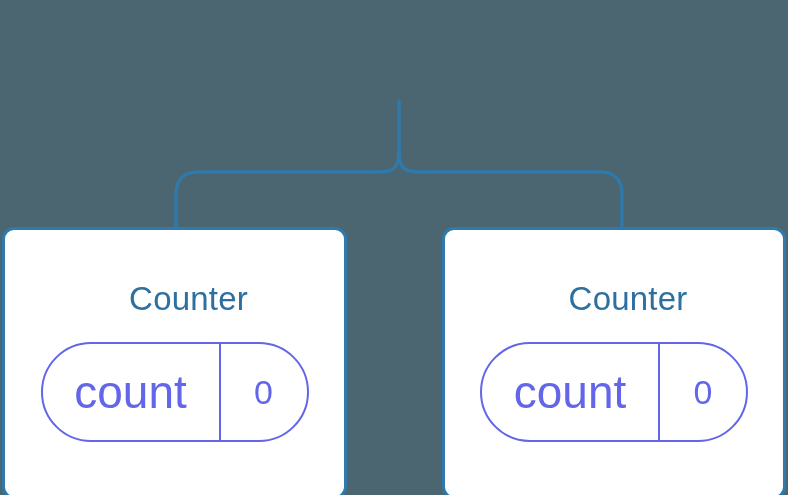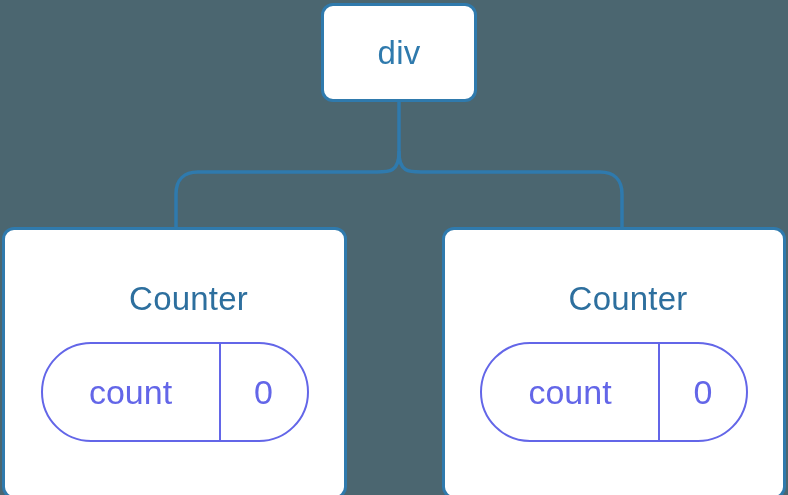--- a/index.html
+++ b/index.html
@@ -87,21 +87,21 @@
     display: flex;
     align-items: stretch;
     background: #ffffff;
   }
   .pill-key {
     flex: 0 0 176px;
     display: flex;
     align-items: center;
     justify-content: center;
     color: #6366e8;
-    font-size: 34px;
+    font-size: 46px;
     line-height: 1;
   }
   .pill-divider {
     flex: 0 0 2px;
     background: #6366e8;
   }
   .pill-value {
     flex: 1 1 auto;
     display: flex;
     align-items: center;
@@ -123,23 +123,20 @@
              L 600 172
              C 614 172 622 180 622 194
              L 622 227" fill="none" stroke="#2f7aad" stroke-width="3.5" stroke-linecap="round" stroke-linejoin="round"></path>
     <path d="M 399 152
              C 399 172 389 172 377 172
              L 198 172
              C 184 172 176 180 176 194
              L 176 227" fill="none" stroke="#2f7aad" stroke-width="3.5" stroke-linecap="round" stroke-linejoin="round"></path>
   </svg>
 
-  <div class="node node-root">
-    <span class="root-label">div</span>
-  </div>
 
   <div class="node node-child-left">
     <span class="child-title">Counter</span>
     <div class="pill">
       <span class="pill-key">count</span>
       <span class="pill-divider"></span>
       <span class="pill-value">0</span>
     </div>
   </div>
 

